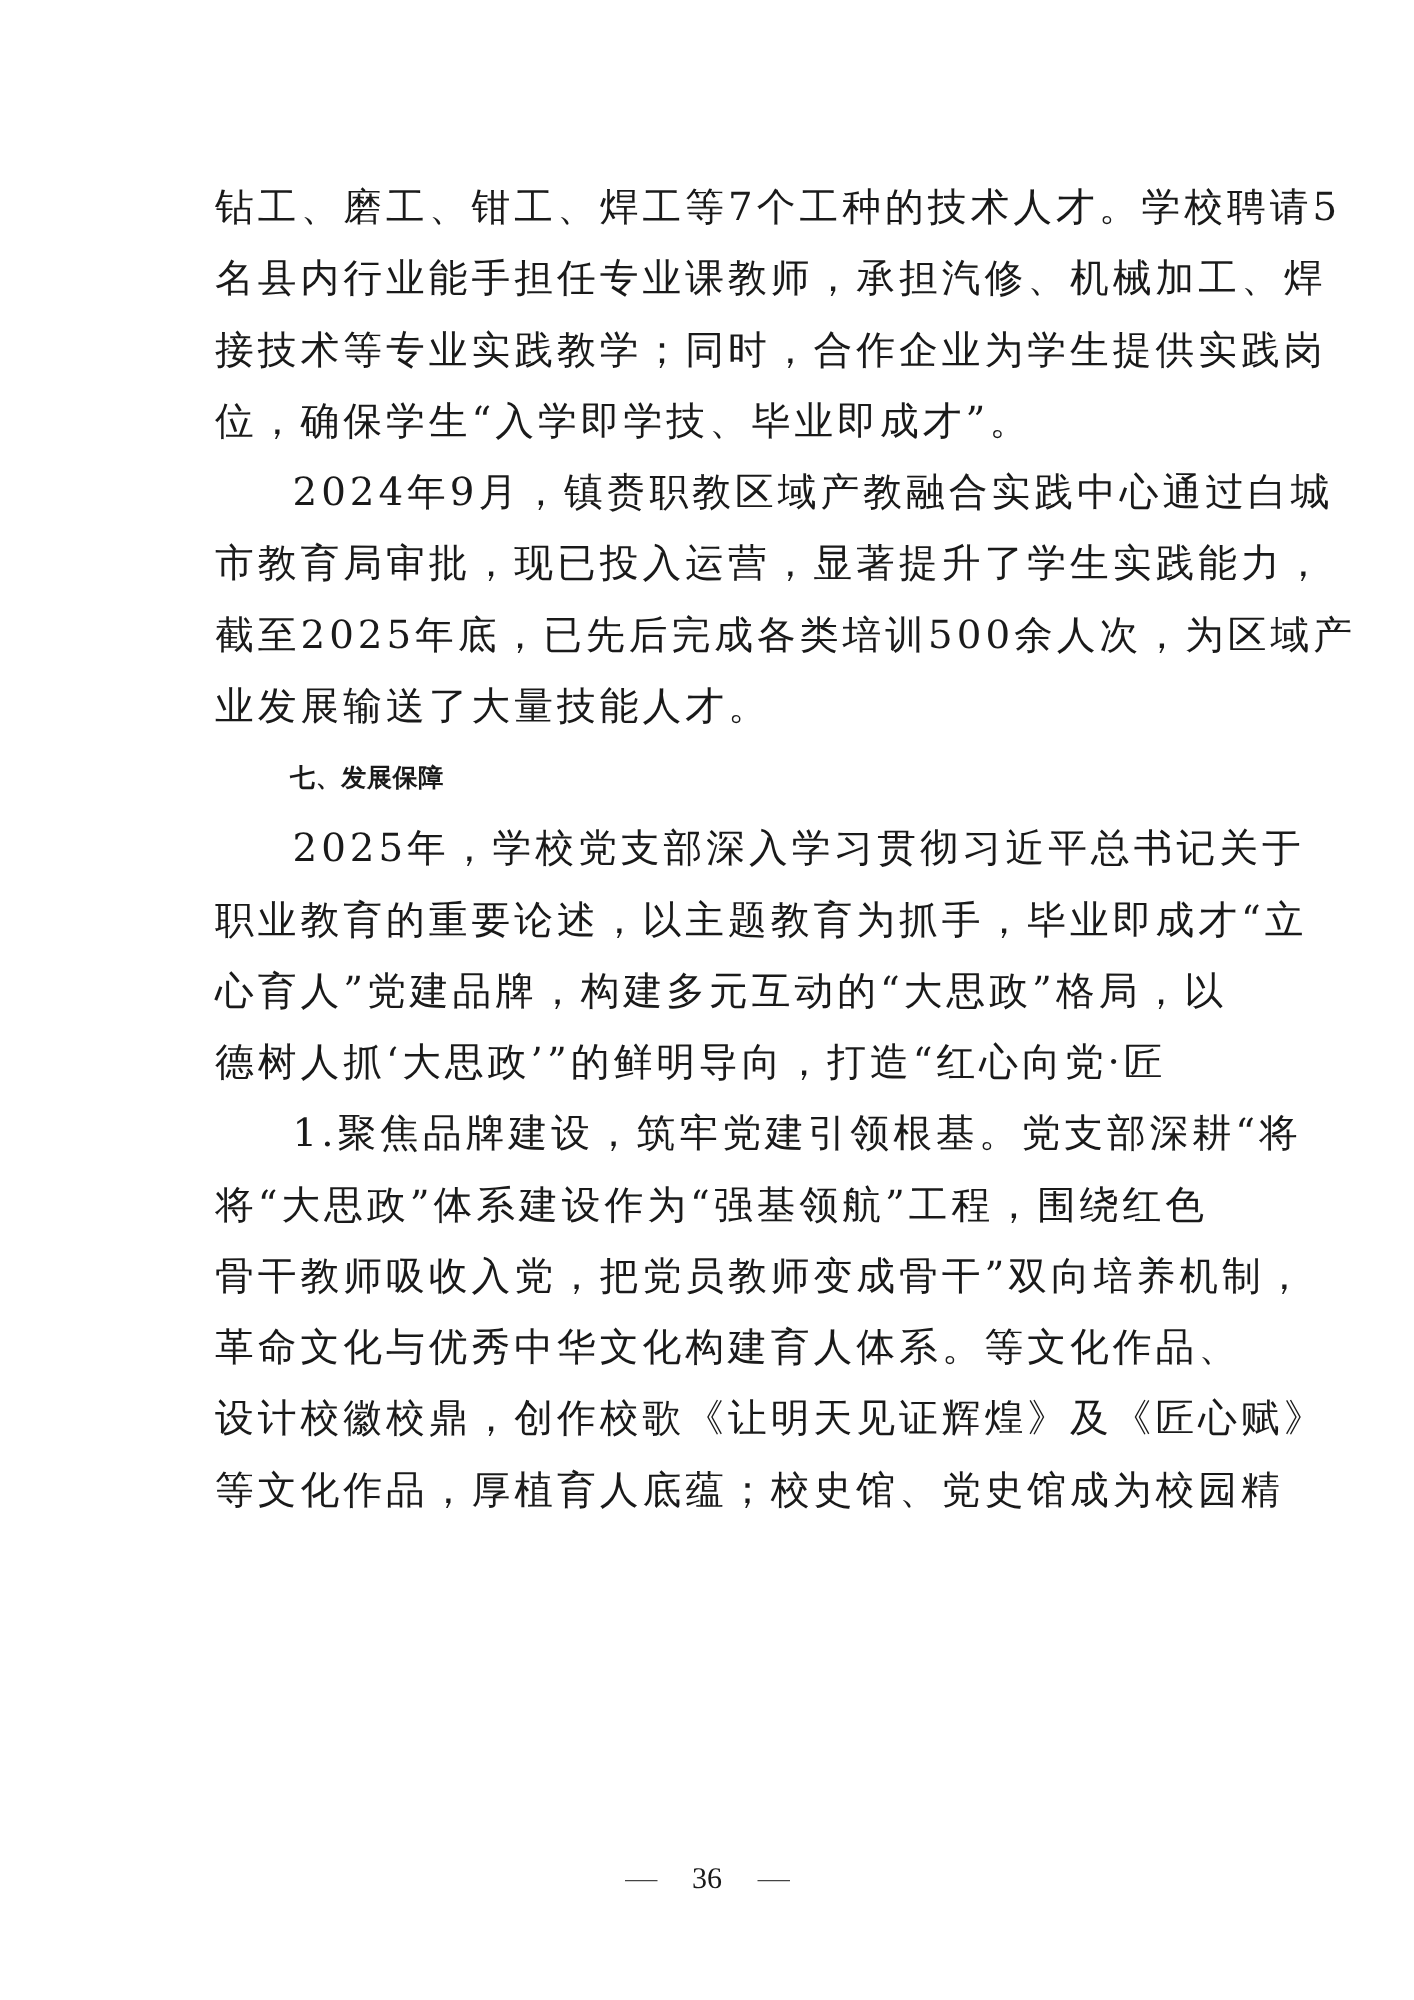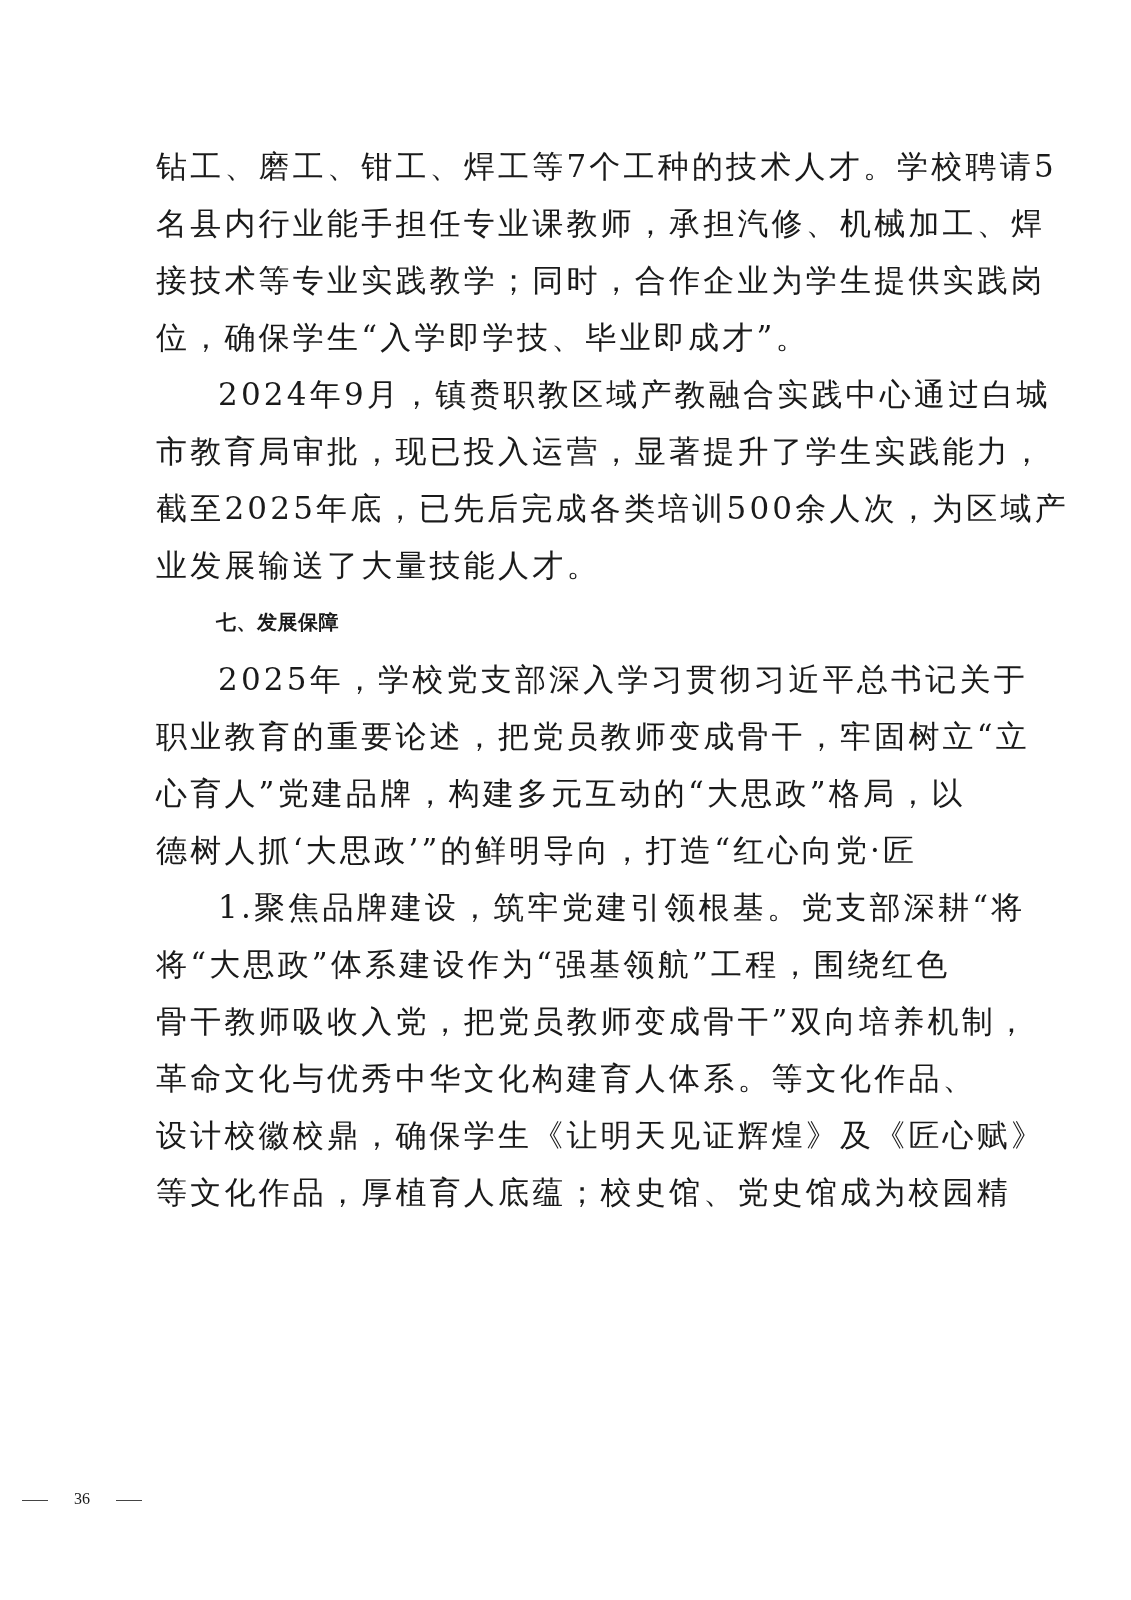--- a/index.html
+++ b/index.html
@@ -10,21 +10,21 @@
     body {
       width: 1131px;
       height: 1600px;
       position: relative;
       overflow: hidden;
       font-family: "DejaVu Serif", "Liberation Serif", serif;
       color: #1a1a1a;
     }
     .page {
       position: absolute;
-      left: 156px;
+      left: 172px;
       top: 138px;
       width: 790px;
     }
     .line {
       height: 57px;
       line-height: 57px;
       font-size: 31px;
       white-space: nowrap;
       overflow: visible;
       letter-spacing: 3.2px;
@@ -40,22 +40,22 @@
       padding-left: 60px;
     }
     .subheading {
       padding-left: 52px;
     }
     .footer {
       position: absolute;
       left: 0;
       width: 1131px;
       top: 1490px;
-      text-align: left;
-      font-size: 16px;
+      text-align: center;
+      font-size: 24px;
       font-family: "Liberation Serif", "DejaVu Serif", serif;
       color: #1a1a1a;
     }
     .footer .dash {
       display: inline-block;
       width: 26px;
       height: 1.5px;
       background: #444;
       vertical-align: middle;
       margin: 0 22px;
@@ -68,28 +68,28 @@
   <div class="line">钻工、磨工、钳工、焊工等7个工种的技术人才。学校聘请5</div>
   <div class="line">名县内行业能手担任专业课教师，承担汽修、机械加工、焊</div>
   <div class="line">接技术等专业实践教学；同时，合作企业为学生提供实践岗</div>
   <div class="line">位，确保学生“入学即学技、毕业即成才”。</div>
   <div class="line indent">2024年9月，镇赉职教区域产教融合实践中心通过白城</div>
   <div class="line">市教育局审批，现已投入运营，显著提升了学生实践能力，</div>
   <div class="line">截至2025年底，已先后完成各类培训500余人次，为区域产</div>
   <div class="line">业发展输送了大量技能人才。</div>
   <div class="line heading">七、发展保障</div>
   <div class="line indent">2025年，学校党支部深入学习贯彻习近平总书记关于</div>
-  <div class="line">职业教育的重要论述，把党员教师变成骨干，牢固树立“立</div>
+  <div class="line">职业教育的重要论述，以主题教育为抓手，毕业即成才“立</div>
   <div class="line">心育人”党建品牌，构建多元互动的“大思政”格局，以</div>
   <div class="line">德树人抓‘大思政’”的鲜明导向，打造“红心向党·匠</div>
   <div class="line indent">1.聚焦品牌建设，筑牢党建引领根基。党支部深耕“将</div>
   <div class="line">将“大思政”体系建设作为“强基领航”工程，围绕红色</div>
   <div class="line">骨干教师吸收入党，把党员教师变成骨干”双向培养机制，</div>
   <div class="line">革命文化与优秀中华文化构建育人体系。等文化作品、</div>
-  <div class="line">设计校徽校鼎，确保学生《让明天见证辉煌》及《匠心赋》</div>
+  <div class="line">设计校徽校鼎，创作校歌《让明天见证辉煌》及《匠心赋》</div>
   <div class="line">等文化作品，厚植育人底蕴；校史馆、党史馆成为校园精</div>
 </div>
 
 <div class="footer">
   <span class="dash"></span>
   <span>36</span>
   <span class="dash"></span>
 </div>
 
 </body></html>

